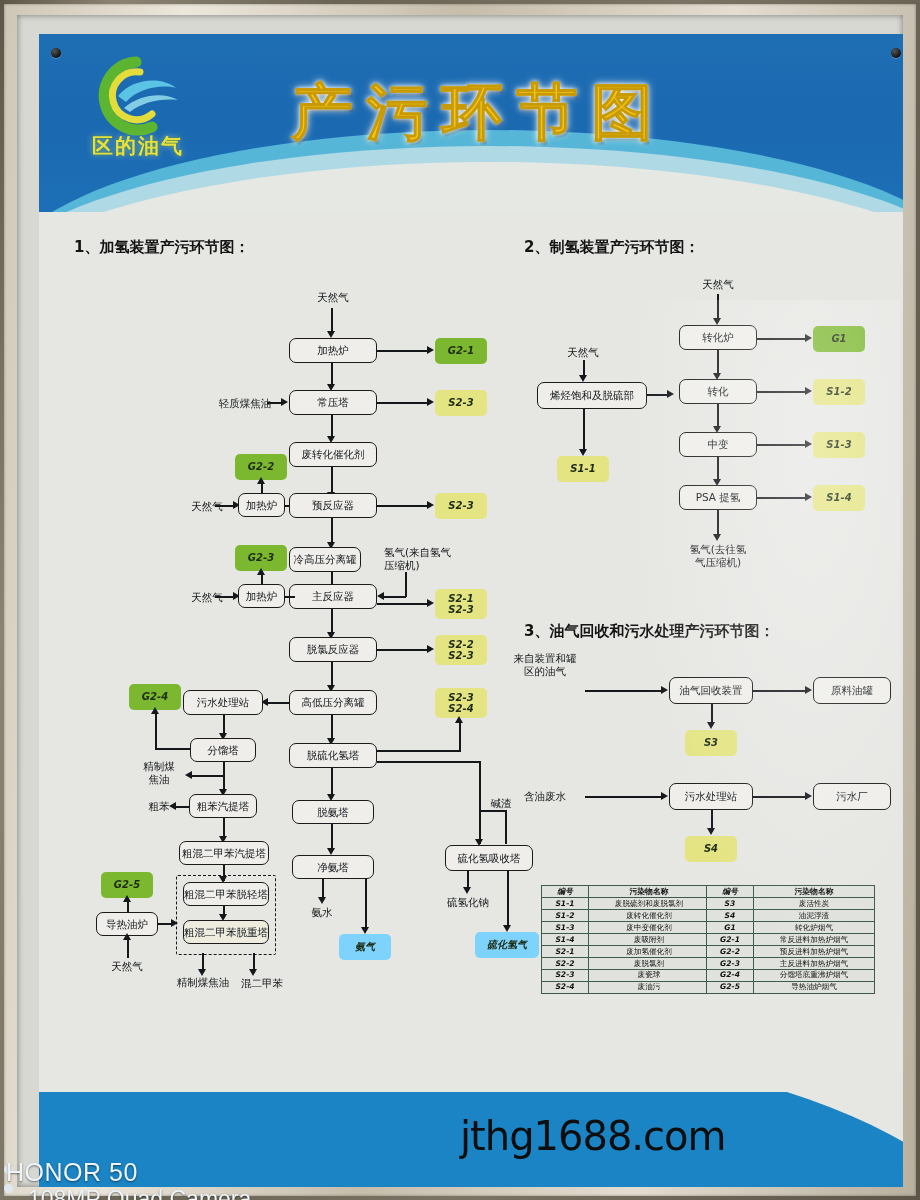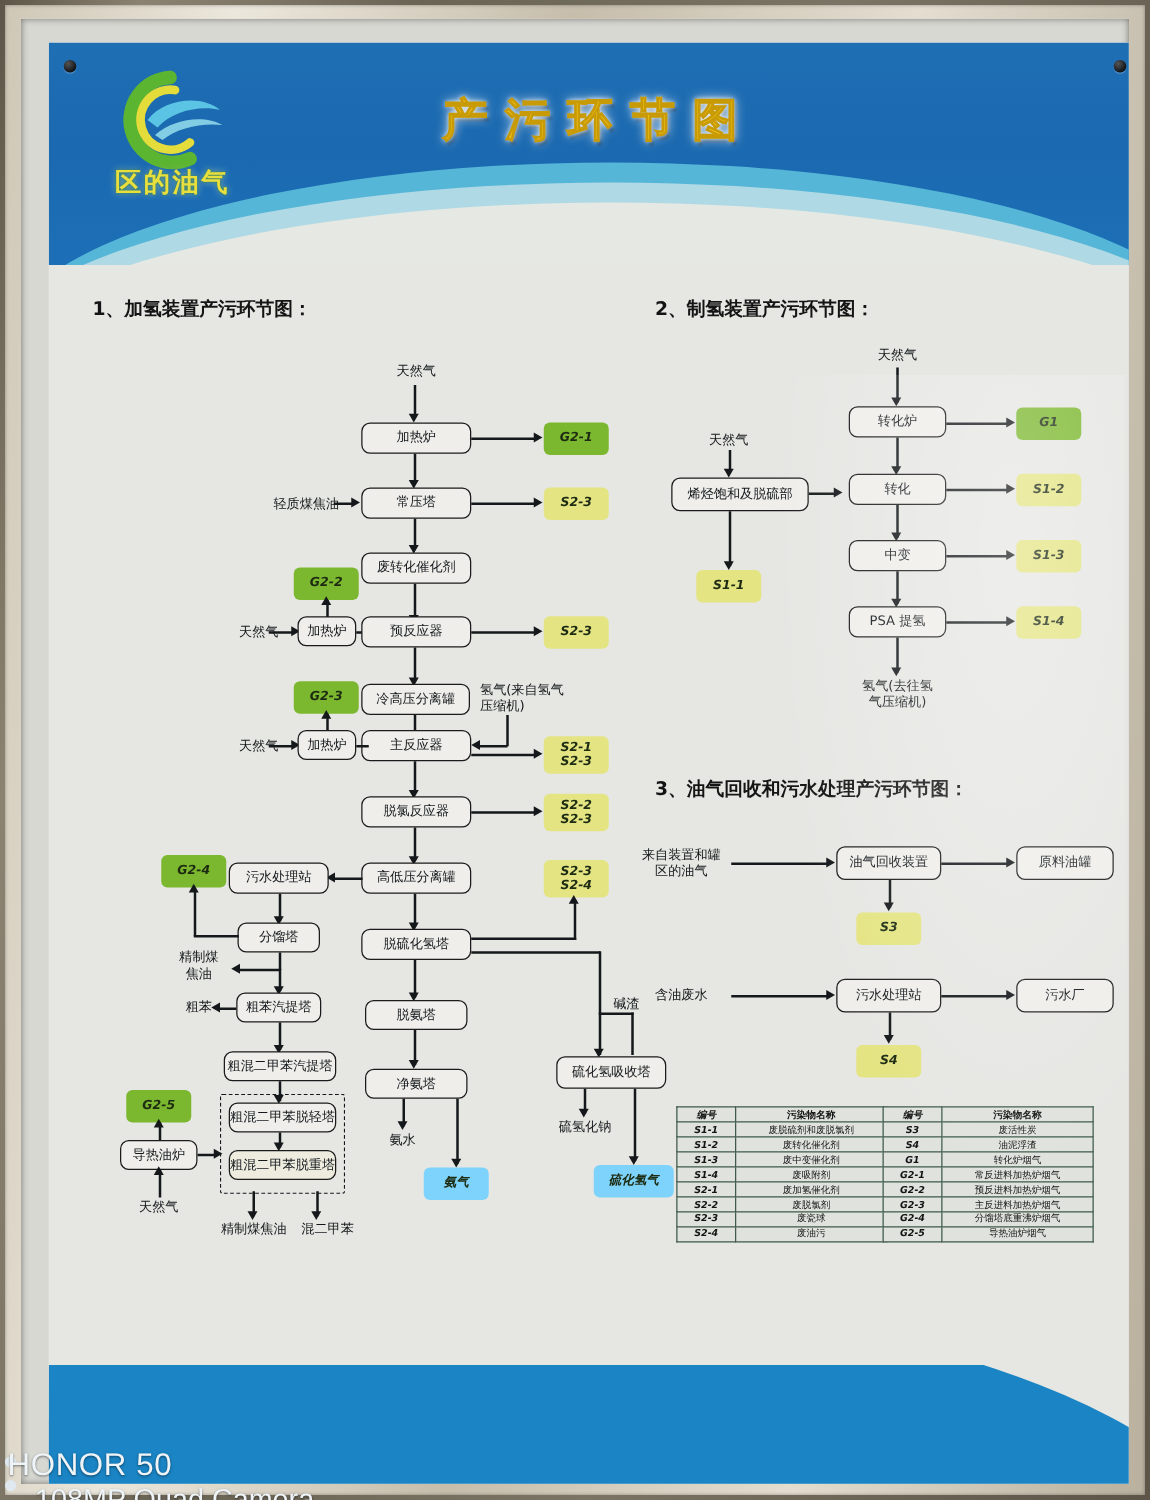--- a/index.html
+++ b/index.html
@@ -27,21 +27,21 @@
     border-radius:50% 50% 0 0/100% 100% 0 0;background:#e6e8e3;}
   .screw{position:absolute;width:10px;height:10px;border-radius:50%;
     background:radial-gradient(circle at 35% 30%,#555,#0d0f12 75%);box-shadow:0 1px 1px rgba(255,255,255,.25);}
 
   .logo{position:absolute;left:27px;top:22px;width:140px;height:118px;}
   .logo svg{display:block;}
   .logo-cn{position:absolute;left:10px;top:76px;width:124px;text-align:center;
     font-family:"DejaVu Sans",sans-serif;font-size:21px;font-weight:700;color:#e8df3f;letter-spacing:2px;
     text-shadow:0 0 3px #2e7d32,0 0 6px rgba(255,255,255,.55);}
   .title{position:absolute;left:230px;top:38px;width:420px;text-align:center;
-    font-family:"DejaVu Sans",sans-serif;font-size:36px;font-weight:700;letter-spacing:14px;
+    font-family:"DejaVu Sans",sans-serif;font-size:61px;font-weight:700;letter-spacing:14px;
     color:#f5c518;-webkit-text-stroke:1px #c79a06;
     text-shadow:0 0 4px #ffffff,0 0 9px #ffffff,2px 3px 2px rgba(0,0,0,.35);}
 
   
   .canvas{position:absolute;left:0;top:178px;width:876px;height:880px;background:#e6e7e3;}
   .sec-title{position:absolute;font-family:"DejaVu Sans",sans-serif;font-size:15px;font-weight:700;color:#141414;white-space:nowrap;}
 
   
   .node{position:absolute;border:1.6px solid #1b1b1b;border-radius:7px;background:#efeeea;
     display:flex;align-items:center;justify-content:center;text-align:center;
@@ -170,21 +170,21 @@
         <div class="arw r" style="left:258px;top:289px;"></div>
 
         <div class="node" style="left:250px;top:281px;width:88px;height:25px;">预反应器</div>
         <div class="ln lnh" style="left:338px;top:293px;width:52px;"></div>
         <div class="arw r" style="left:388px;top:289px;"></div>
         <div class="tag s" style="left:396px;top:281px;width:52px;height:26px;">S2-3</div>
 
         <div class="ln lnv" style="left:292px;top:306px;height:27px;"></div>
         <div class="arw d" style="left:288px;top:330px;"></div>
 
-        <div class="node" style="left:250px;top:335px;width:87px;height:25px;">冷高压分离罐</div>
+        <div class="node" style="left:250px;top:335px;width:72px;height:25px;">冷高压分离罐</div>
         <div class="lbl" style="left:345px;top:334px;width:92px;text-align:left;">氢气(来自氢气
 压缩机)</div>
         <div class="ln lnv" style="left:366px;top:360px;height:25px;"></div>
         <div class="ln lnh" style="left:345px;top:384px;width:22px;"></div>
         <div class="arw l" style="left:338px;top:380px;"></div>
 
         <div class="ln lnv" style="left:292px;top:360px;height:22px;"></div>
         <div class="arw d" style="left:288px;top:379px;"></div>
 
         <div class="node" style="left:250px;top:372px;width:88px;height:25px;">主反应器</div>
@@ -271,21 +271,21 @@
         <div class="arw u" style="left:84px;top:683px;"></div>
         <div class="node" style="left:57px;top:700px;width:62px;height:24px;">导热油炉</div>
         <div class="ln lnv" style="left:88px;top:724px;height:22px;"></div>
         <div class="arw u" style="left:84px;top:721px;"></div>
         <div class="lbl" style="left:62px;top:748px;width:52px;">天然气</div>
         <div class="ln lnh" style="left:119px;top:711px;width:15px;"></div>
         <div class="arw r" style="left:132px;top:707px;"></div>
 
         <div class="ln lnv" style="left:163px;top:741px;height:20px;"></div>
         <div class="arw d" style="left:159px;top:757px;"></div>
-        <div class="lbl" style="left:118px;top:765px;width:92px;">精制煤焦油</div>
+        <div class="lbl" style="left:118px;top:765px;width:92px;font-family:Liberation Serif, serif;">精制煤焦油</div>
         <div class="ln lnv" style="left:214px;top:741px;height:20px;"></div>
         <div class="arw d" style="left:210px;top:757px;"></div>
         <div class="lbl" style="left:188px;top:765px;width:70px;">混二甲苯</div>
 
         <div class="ln lnv" style="left:292px;top:556px;height:30px;"></div>
         <div class="arw d" style="left:288px;top:582px;"></div>
         <div class="node" style="left:253px;top:588px;width:82px;height:24px;">脱氨塔</div>
         <div class="ln lnv" style="left:292px;top:612px;height:28px;"></div>
         <div class="arw d" style="left:288px;top:636px;"></div>
         <div class="node" style="left:253px;top:643px;width:82px;height:24px;">净氨塔</div>
@@ -347,21 +347,21 @@
         <div class="node" style="left:640px;top:273px;width:78px;height:25px;">PSA 提氢</div>
         <div class="ln lnh" style="left:718px;top:285px;width:50px;"></div>
         <div class="arw r" style="left:766px;top:281px;"></div>
         <div class="tag s" style="left:774px;top:273px;width:52px;height:26px;">S1-4</div>
 
         <div class="ln lnv" style="left:678px;top:298px;height:28px;"></div>
         <div class="arw d" style="left:674px;top:322px;"></div>
         <div class="lbl" style="left:632px;top:331px;width:94px;">氢气(去往氢
 气压缩机)</div>
 
-        <div class="lbl" style="left:466px;top:466px;width:80px;">来自装置和罐
+        <div class="lbl" style="left:466px;top:440px;width:80px;">来自装置和罐
 区的油气</div>
         <div class="ln lnh" style="left:546px;top:478px;width:78px;"></div>
         <div class="arw r" style="left:622px;top:474px;"></div>
         <div class="node" style="left:630px;top:465px;width:84px;height:27px;">油气回收装置</div>
         <div class="ln lnh" style="left:714px;top:478px;width:54px;"></div>
         <div class="arw r" style="left:766px;top:474px;"></div>
         <div class="node" style="left:774px;top:465px;width:78px;height:27px;">原料油罐</div>
         <div class="ln lnv" style="left:672px;top:492px;height:22px;"></div>
         <div class="arw d" style="left:668px;top:510px;"></div>
         <div class="tag s" style="left:646px;top:518px;width:52px;height:26px;">S3</div>
@@ -469,17 +469,18 @@
         <div class="fw fw1"></div>
         <div class="fw fw2"></div>
         <div class="fw fw3"></div>
         <div class="fw fw4"></div>
       </div>
 
     </div>
   </div>
 
   <div class="glare"></div>
+  <div class="wm">jthg1688.com</div>
   <div class="camdot"></div>
   <div class="camdot2"></div>
   <div class="cam1">HONOR 50</div>
   <div class="cam2">108MP Quad Camera</div>
 </div>
 
 </body></html>

